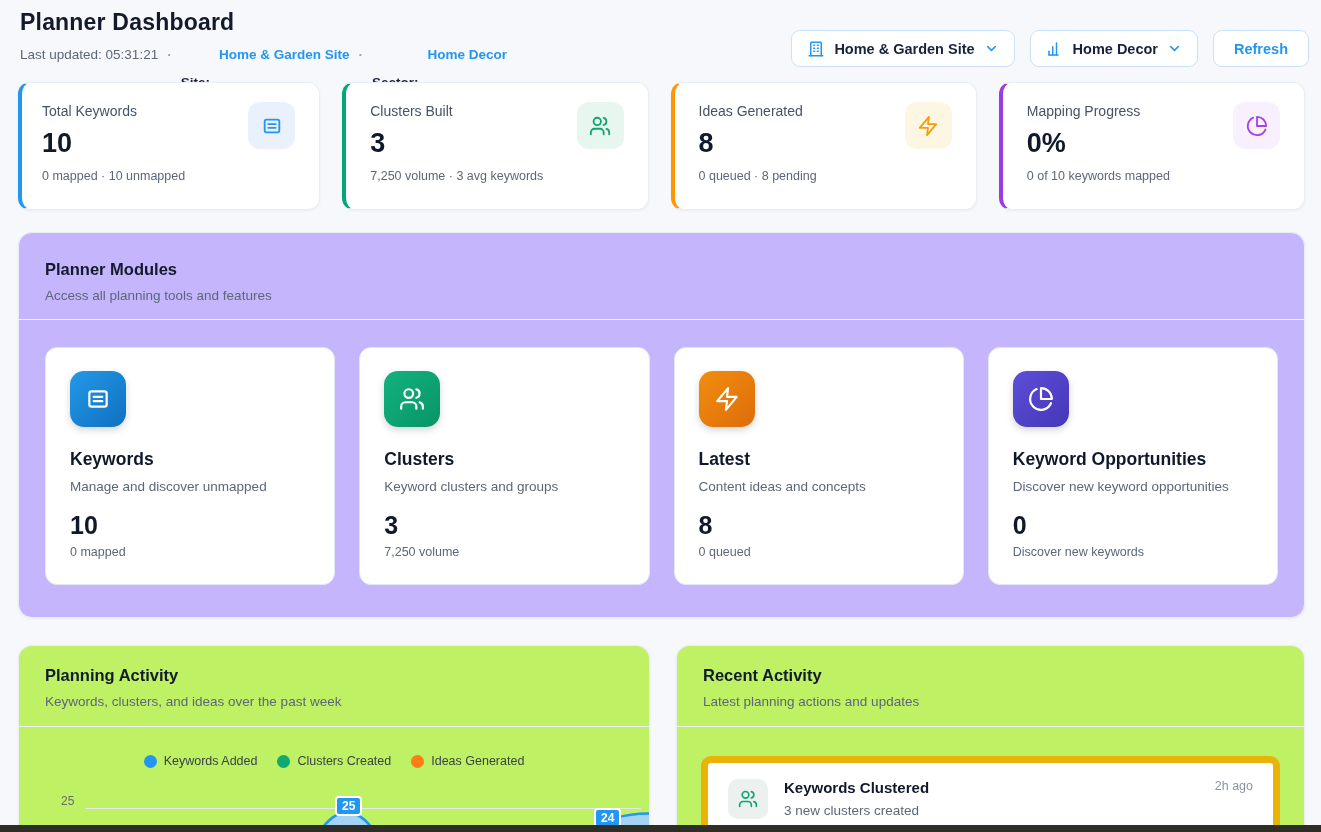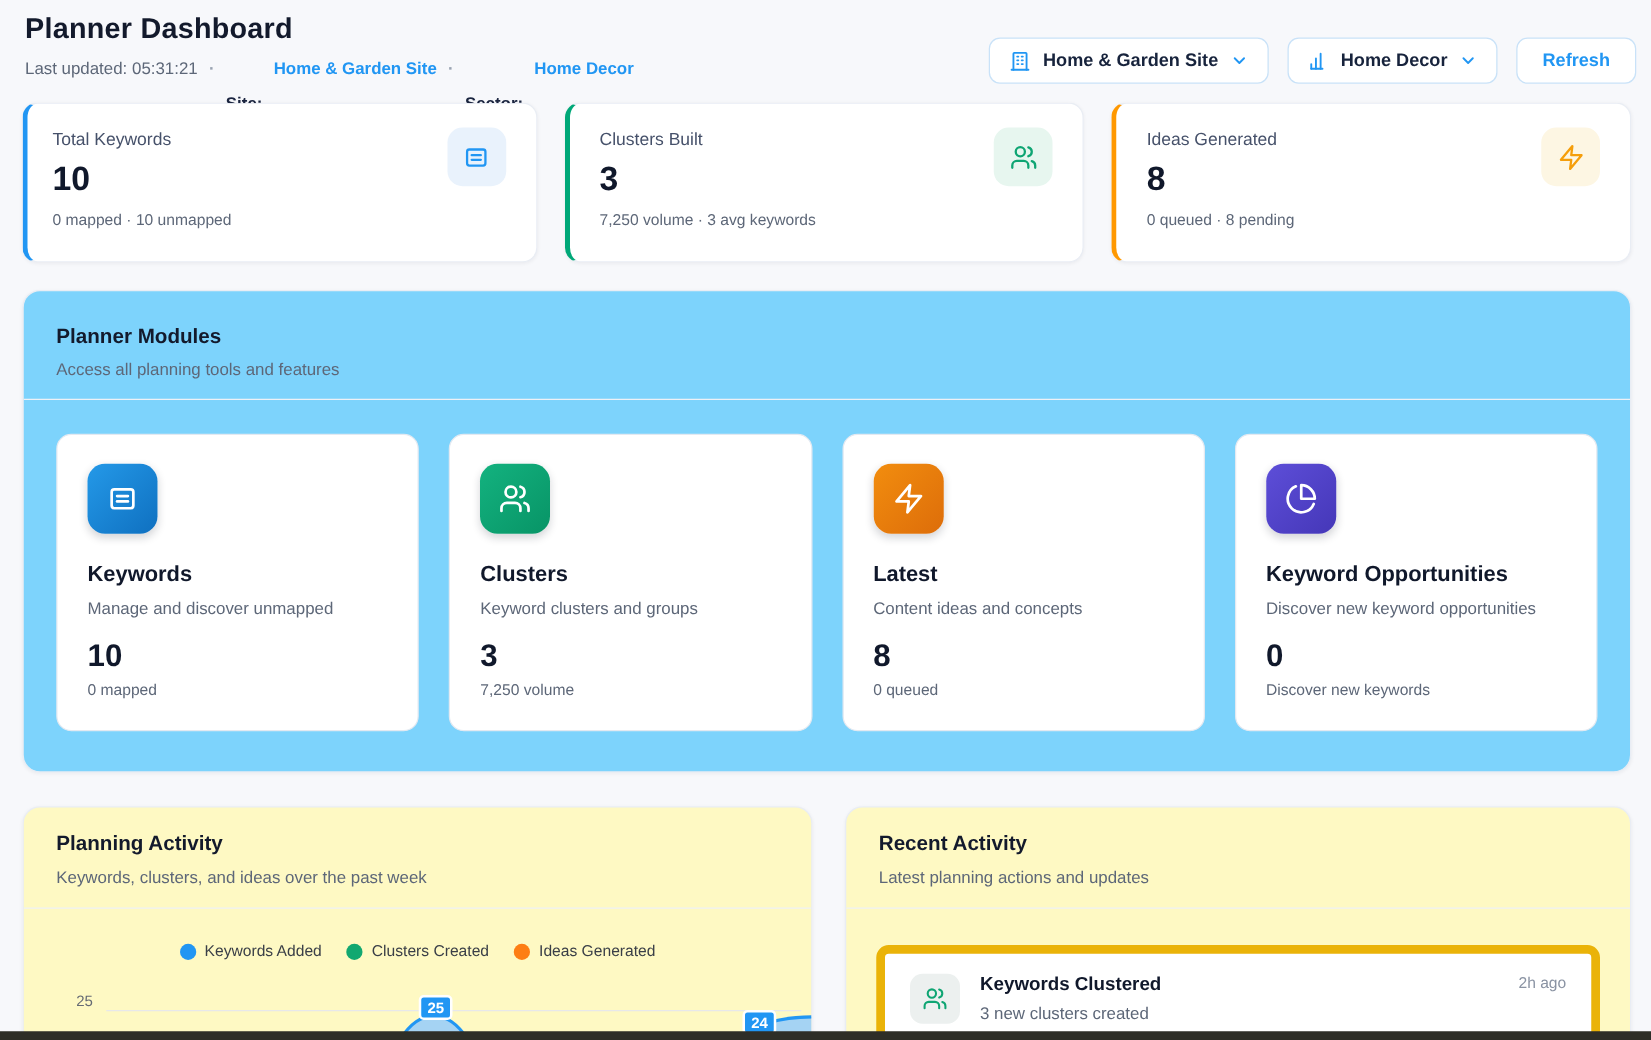--- a/index.html
+++ b/index.html
@@ -38,41 +38,41 @@
   }
   .stat-label { font-size:14px; color:#46516a; font-weight:500; }
   .stat-value { font-size:27px; font-weight:800; margin-top:9px; color:#10182b; }
   .stat-sub { font-size:12.5px; color:#5d6778; margin-top:10px; }
   .stat-ico { position:absolute; right:24px; top:19px; width:47px; height:47px; border-radius:12px;
     display:flex; align-items:center; justify-content:center; }
   .stat-ico svg { width:22px; height:22px; }
 
   
   .modules-card { position:absolute; left:18px; right:16px; top:232px; height:386px;
-    background:#7dd3fc; border:1px solid #e9edf4; border-radius:14px;
+    background:#c4b5fd; border:1px solid #e9edf4; border-radius:14px;
     box-shadow:0 1px 3px rgba(16,24,40,.05); }
   .section-head { padding:27px 26px 0 26px; }
   .section-title { font-size:16.5px; font-weight:800; color:#131a2c; }
   .section-sub { font-size:13.5px; color:#5d6778; margin-top:9px; }
   .divider { border-top:1px solid #eef1f6; margin-top:16px; }
   .modules-grid { display:flex; gap:24px; padding:27px 26px; }
   .module-card {
     flex:1; border:1px solid #e3e9f1; border-radius:12px; background:#fff;
     padding:23px 24px; height:238px; cursor:pointer;
   }
   .module-ico { width:56px; height:56px; border-radius:14px; display:flex; align-items:center;
     justify-content:center; color:#fff; box-shadow:0 3px 7px rgba(16,24,40,.18); }
   .module-ico svg { width:26px; height:26px; }
   .module-title { font-size:17.5px; font-weight:800; margin-top:22px; color:#10182b; }
   .module-desc { font-size:13.5px; color:#5d6778; margin-top:9px; }
   .module-value { font-size:25px; font-weight:800; margin-top:17px; color:#10182b; }
   .module-sub { font-size:12.5px; color:#5d6778; margin-top:5px; }
 
   
-  .bottom-card { position:absolute; top:645px; background:#fef9c3; border:1px solid #e9edf4;
+  .bottom-card { position:absolute; top:645px; background:#bef264; border:1px solid #e9edf4;
     border-radius:14px 14px 0 0; border-bottom:none; height:187px; overflow:hidden;
     box-shadow:0 1px 3px rgba(16,24,40,.05); }
   .bottom-card .section-head { padding:20px 26px 0 26px; }
   .bottom-card .divider { margin-top:17px; }
   #activity-chart-card { left:18px; width:632px; }
   #recent-activity-card { left:676px; width:629px; }
 
   
   .chart-wrap { position:relative; height:101px; }
   .legend-row { display:flex; justify-content:center; gap:20px; padding-top:27px;
@@ -182,20 +182,31 @@
           </svg>
         </div>
     </div>
     <div class="stat-card" style="border-left-color: rgb(255, 152, 0);">
       <div class="stat-label">Ideas Generated</div>
       <div class="stat-value">8</div>
       <div class="stat-sub">0 queued · 8 pending</div>
       <div class="stat-ico" style="background: rgb(253, 246, 227); color: rgb(245, 158, 11);">
           <svg viewBox="0 0 24 24" fill="none" stroke="currentColor" stroke-width="2" stroke-linecap="round" stroke-linejoin="round">
             <path d="M13 2 3 14h9l-1 8 10-12h-9l1-8z"></path>
+          </svg>
+        </div>
+    </div>
+    <div class="stat-card" style="border-left-color: rgb(156, 60, 224);">
+      <div class="stat-label">Mapping Progress</div>
+      <div class="stat-value">0%</div>
+      <div class="stat-sub">0 of 10 keywords mapped</div>
+      <div class="stat-ico" style="background: rgb(248, 240, 253); color: rgb(166, 67, 232);">
+          <svg viewBox="0 0 24 24" fill="none" stroke="currentColor" stroke-width="2" stroke-linecap="round" stroke-linejoin="round">
+            <path d="M21.21 15.89A10 10 0 1 1 8 2.83"></path>
+            <path d="M22 12A10 10 0 0 0 12 2v10z"></path>
           </svg>
         </div>
     </div>
   </div>
 
   <div class="modules-card">
     <div class="section-head">
       <div class="section-title">Planner Modules</div>
       <div class="section-sub">Access all planning tools and features</div>
     </div>

